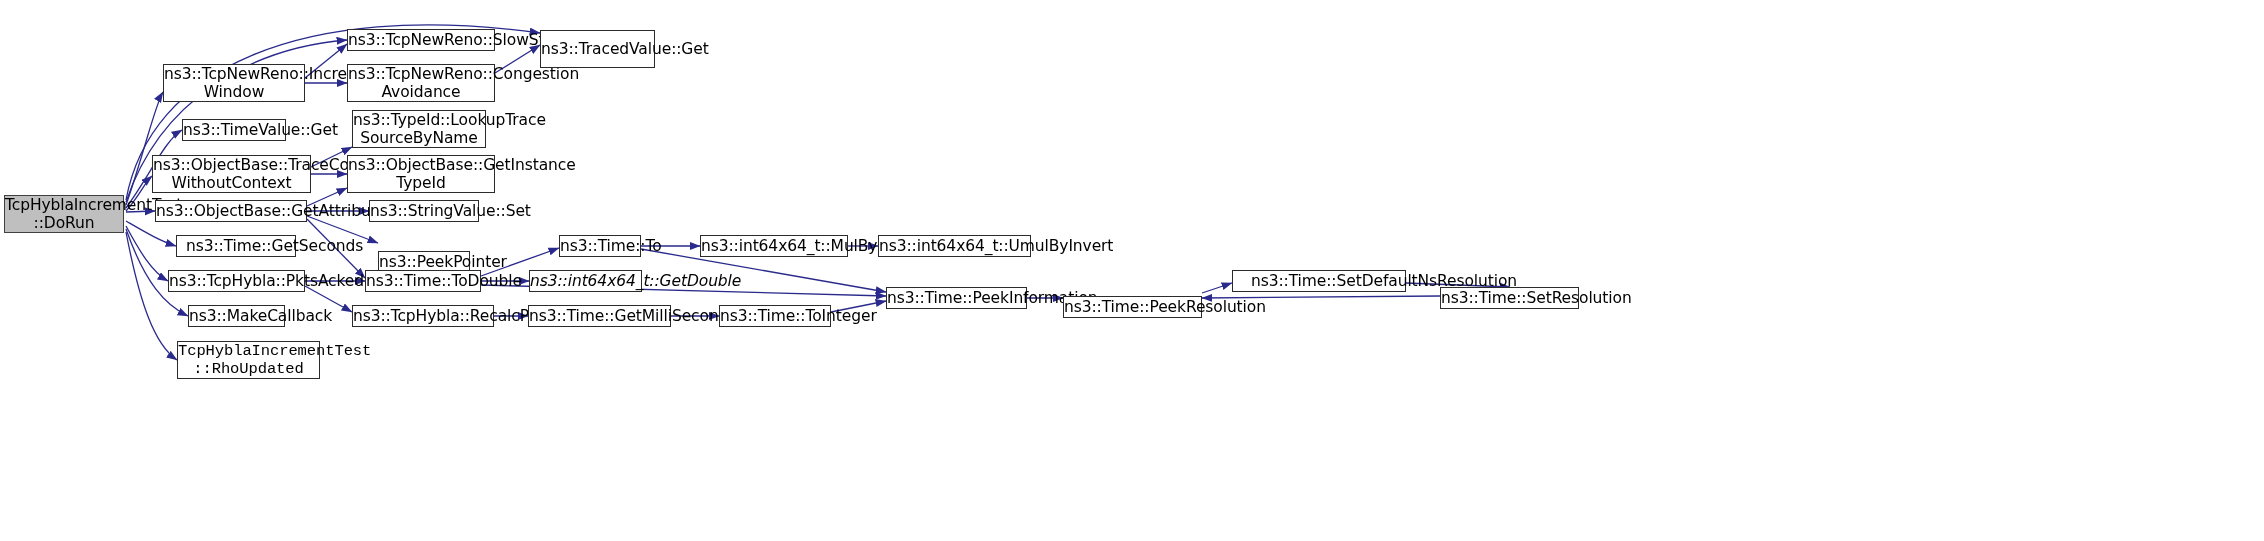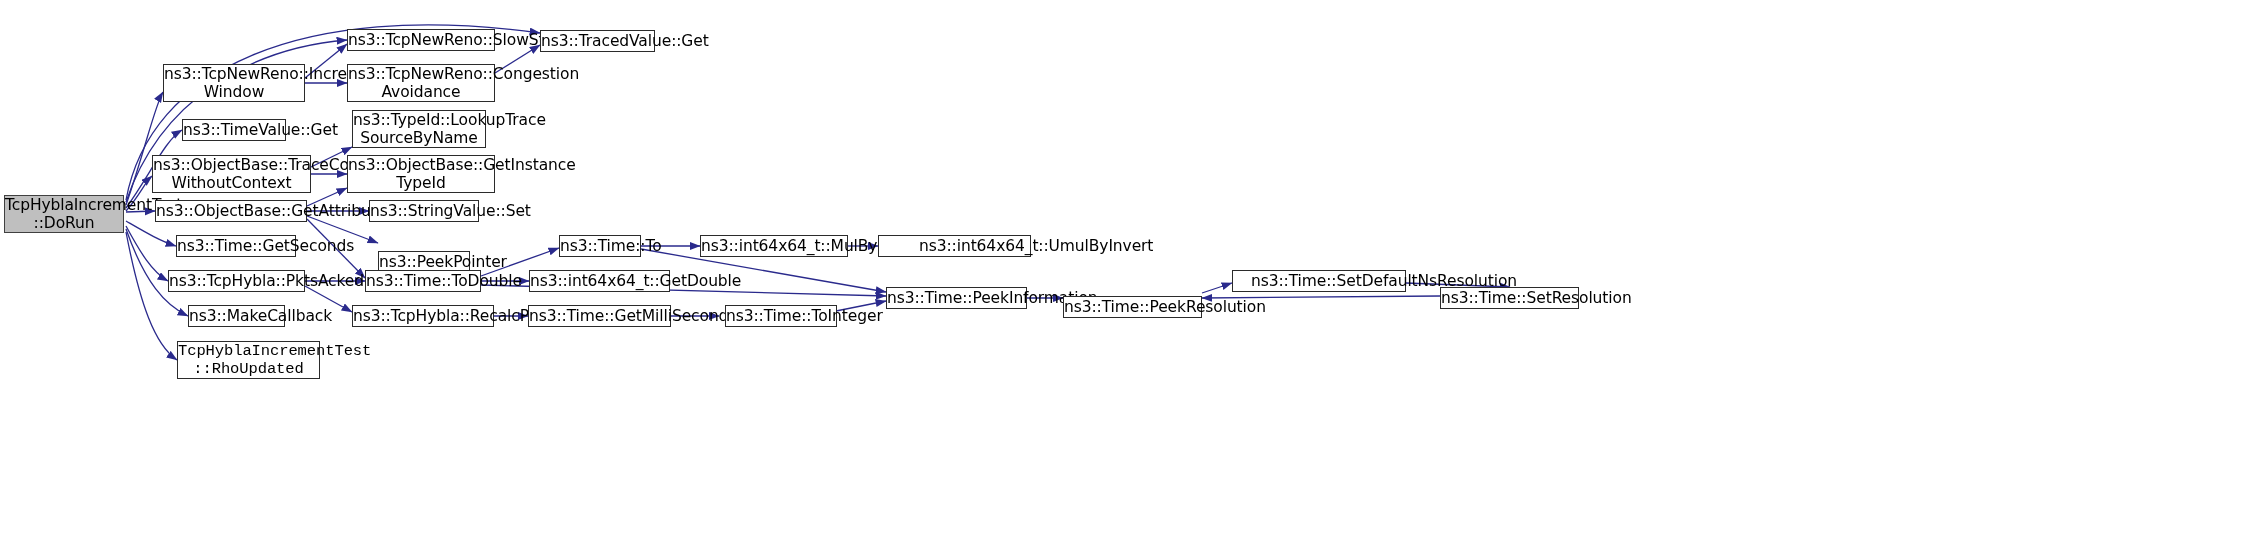--- a/index.html
+++ b/index.html
@@ -98,42 +98,42 @@
       </g>
   </svg>
   <div id="nodes-group">
       <div class="node root" style="left: 4px; top: 195px; width: 120px; height: 38px;"><span>TcpHyblaIncrementTest
 ::DoRun</span></div>
       <div class="node" style="left: 347px; top: 29px; width: 148px; height: 22px;"><span>ns3::TcpNewReno::SlowStart</span></div>
       <div class="node" style="left: 163px; top: 64px; width: 142px; height: 38px;"><span>ns3::TcpNewReno::Increase
 Window</span></div>
       <div class="node" style="left: 347px; top: 64px; width: 148px; height: 38px;"><span>ns3::TcpNewReno::Congestion
 Avoidance</span></div>
-      <div class="node" style="left: 540px; top: 30px; width: 115px; height: 22px;"><span>ns3::TracedValue::Get</span></div>
+      <div class="node" style="left: 540px; top: 30px; width: 115px; height: 38px;"><span>ns3::TracedValue::Get</span></div>
       <div class="node" style="left: 182px; top: 119px; width: 104px; height: 22px;"><span>ns3::TimeValue::Get</span></div>
       <div class="node" style="left: 352px; top: 110px; width: 134px; height: 38px;"><span>ns3::TypeId::LookupTrace
 SourceByName</span></div>
       <div class="node" style="left: 152px; top: 155px; width: 159px; height: 38px;"><span>ns3::ObjectBase::TraceConnect
 WithoutContext</span></div>
       <div class="node" style="left: 347px; top: 155px; width: 148px; height: 38px;"><span>ns3::ObjectBase::GetInstance
 TypeId</span></div>
       <div class="node" style="left: 155px; top: 200px; width: 152px; height: 22px;"><span>ns3::ObjectBase::GetAttribute</span></div>
       <div class="node" style="left: 369px; top: 200px; width: 110px; height: 22px;"><span>ns3::StringValue::Set</span></div>
-      <div class="node" style="left: 176px; top: 235px; width: 120px; height: 22px;"><span>ns3::Time::GetSeconds</span></div>
+      <div class="node" style="left: 176px; top: 235px; width: 120px; height: 22px; padding-left: 9px;"><span>ns3::Time::GetSeconds</span></div>
       <div class="node" style="left: 378px; top: 235px; width: 92px; height: 22px; margin-top: 16px;"><span>ns3::PeekPointer</span></div>
       <div class="node" style="left: 559px; top: 235px; width: 82px; height: 22px;"><span>ns3::Time::To</span></div>
       <div class="node" style="left: 700px; top: 235px; width: 148px; height: 22px;"><span>ns3::int64x64_t::MulByInvert</span></div>
-      <div class="node" style="left: 878px; top: 235px; width: 153px; height: 22px; padding-left: 40px;"><span>ns3::int64x64_t::UmulByInvert</span></div>
+      <div class="node" style="left: 878px; top: 235px; width: 153px; height: 22px;"><span>ns3::int64x64_t::UmulByInvert</span></div>
       <div class="node" style="left: 168px; top: 270px; width: 137px; height: 22px;"><span>ns3::TcpHybla::PktsAcked</span></div>
       <div class="node" style="left: 365px; top: 270px; width: 116px; height: 22px;"><span>ns3::Time::ToDouble</span></div>
-      <div class="node" style="left: 529px; top: 270px; width: 141px; height: 22px;"><span>ns3::int64x64_t::GetDouble</span></div>
+      <div class="node" style="left: 529px; top: 270px; width: 113px; height: 22px; font-style: italic;"><span>ns3::int64x64_t::GetDouble</span></div>
       <div class="node" style="left: 886px; top: 287px; width: 141px; height: 22px;"><span>ns3::Time::PeekInformation</span></div>
       <div class="node" style="left: 1063px; top: 287px; width: 139px; height: 22px; margin-top: 9px;"><span>ns3::Time::PeekResolution</span></div>
       <div class="node" style="left: 1232px; top: 270px; width: 174px; height: 22px; padding-left: 18px;"><span>ns3::Time::SetDefaultNsResolution</span></div>
       <div class="node" style="left: 1440px; top: 287px; width: 139px; height: 22px; text-align: center;"><span>ns3::Time::SetResolution</span></div>
       <div class="node" style="left: 188px; top: 305px; width: 97px; height: 22px;"><span>ns3::MakeCallback</span></div>
       <div class="node" style="left: 352px; top: 305px; width: 142px; height: 22px;"><span>ns3::TcpHybla::RecalcParam</span></div>
       <div class="node" style="left: 528px; top: 305px; width: 143px; height: 22px;"><span>ns3::Time::GetMilliSeconds</span></div>
-      <div class="node" style="left: 719px; top: 305px; width: 112px; height: 22px; margin-left: 6px;"><span>ns3::Time::ToInteger</span></div>
+      <div class="node" style="left: 719px; top: 305px; width: 112px; height: 22px;"><span>ns3::Time::ToInteger</span></div>
       <div class="node" style="left: 177px; top: 341px; width: 143px; height: 38px; font-family: Liberation Mono, monospace;"><span>TcpHyblaIncrementTest
 ::RhoUpdated</span></div>
     </div>
 </div>
 
 </body></html>

